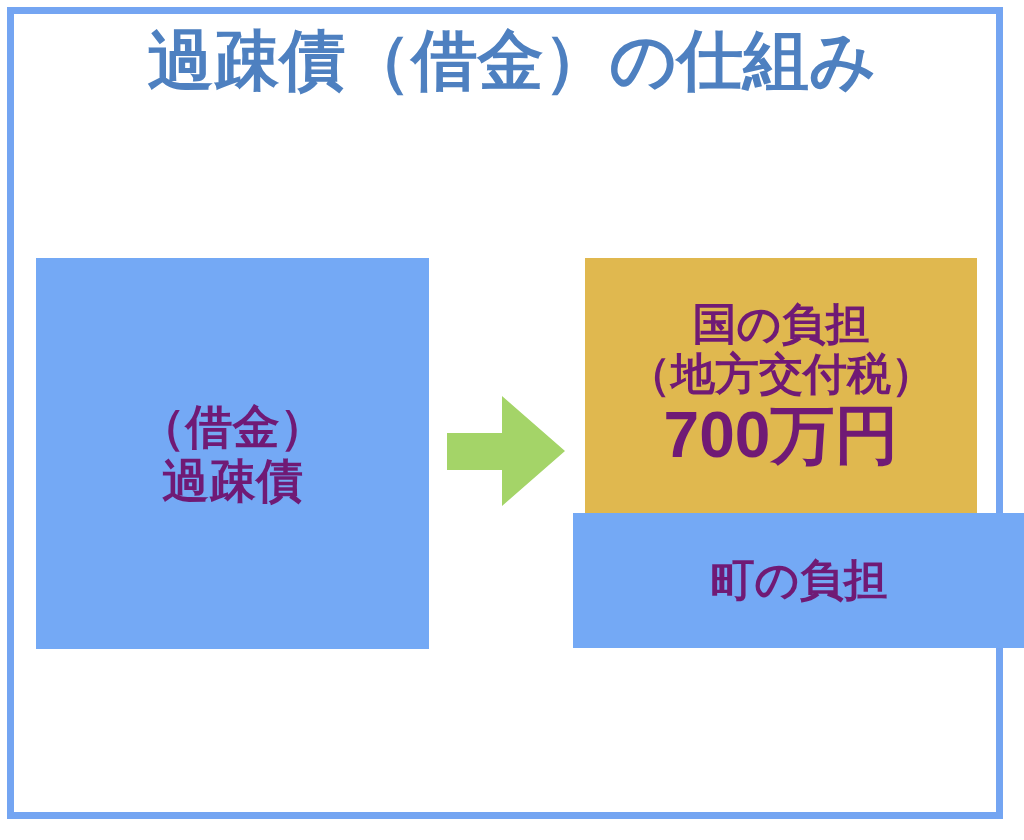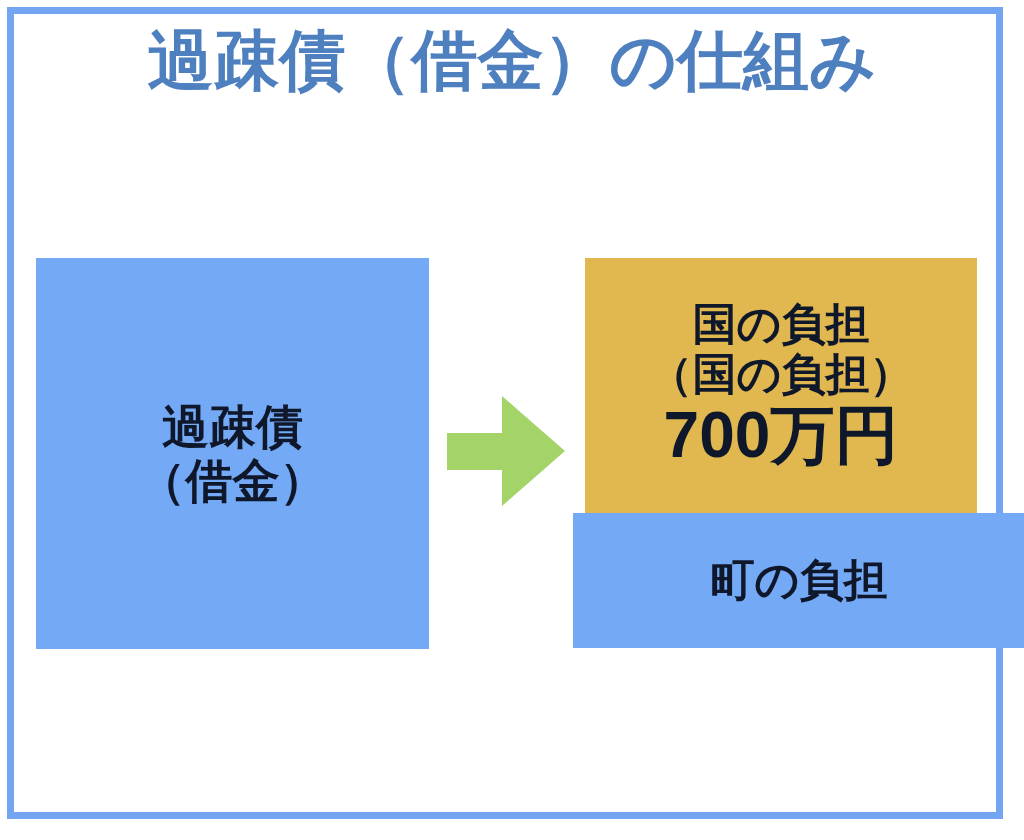--- a/index.html
+++ b/index.html
@@ -44,21 +44,21 @@
     margin-top: 9px;
   }
   
   .box {
     position: absolute;
     box-sizing: border-box;
     display: flex;
     flex-direction: column;
     align-items: center;
     justify-content: center;
-    color: #0f172a;
+    color: #701a75;
     font-weight: bold;
     text-align: center;
     line-height: 1.14;
   }
   #box-loan {
     left: 36px;
     top: 258px;
     width: 393px;
     height: 391px;
     background: #74a9f5;
@@ -104,33 +104,33 @@
 </head>
 <body>
 
 <div id="canvas">
 
   <div id="frame"></div>
 
   <div id="title">過疎債（借金）の仕組み</div>
 
   <div class="box" id="box-loan">
+    <span class="line">（借金）</span>
     <span class="line">過疎債</span>
-    <span class="line">（借金）</span>
   </div>
 
   <div id="arrow">
     <svg width="118" height="110" viewBox="0 0 118 110">
       <polygon points="0,37 55,37 55,0 118,55 55,110 55,74 0,74" fill="#a4d468"></polygon>
     </svg>
   </div>
 
   <div class="box" id="box-national">
     <span class="line">国の負担</span>
-    <span class="line">（国の負担）</span>
+    <span class="line">（地方交付税）</span>
     <span class="line amount">700万円</span>
   </div>
 
   <div class="box" id="box-town">
     <span class="line">町の負担</span>
   </div>
 
 </div>
 
 </body></html>

